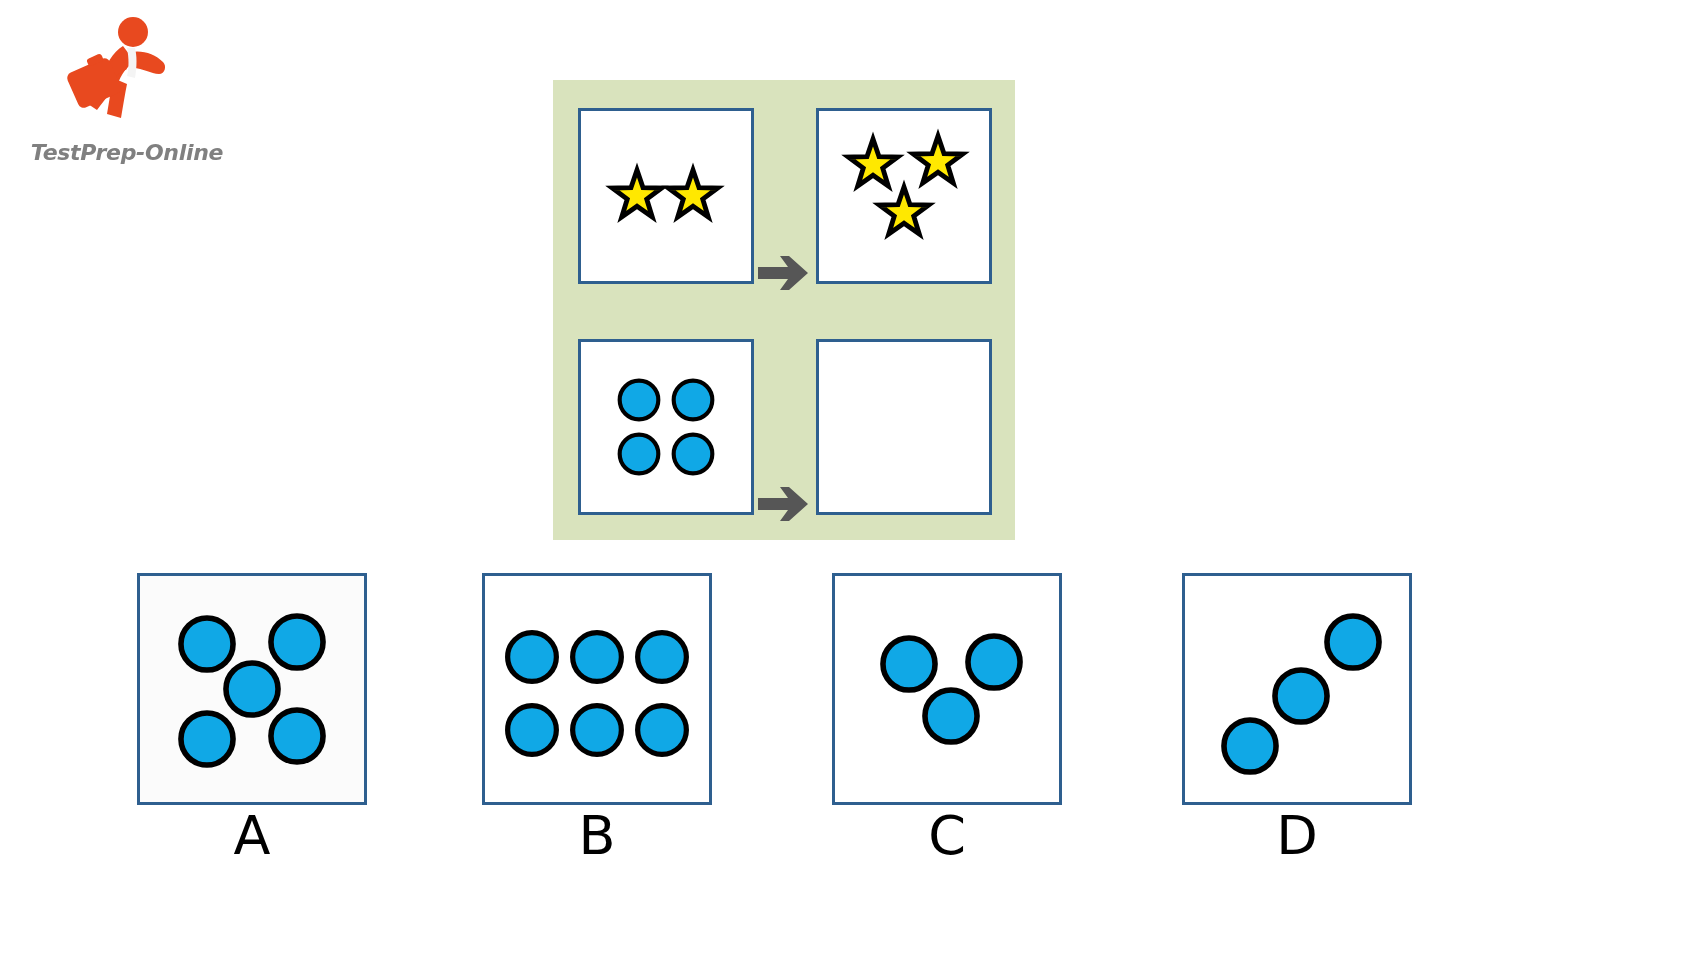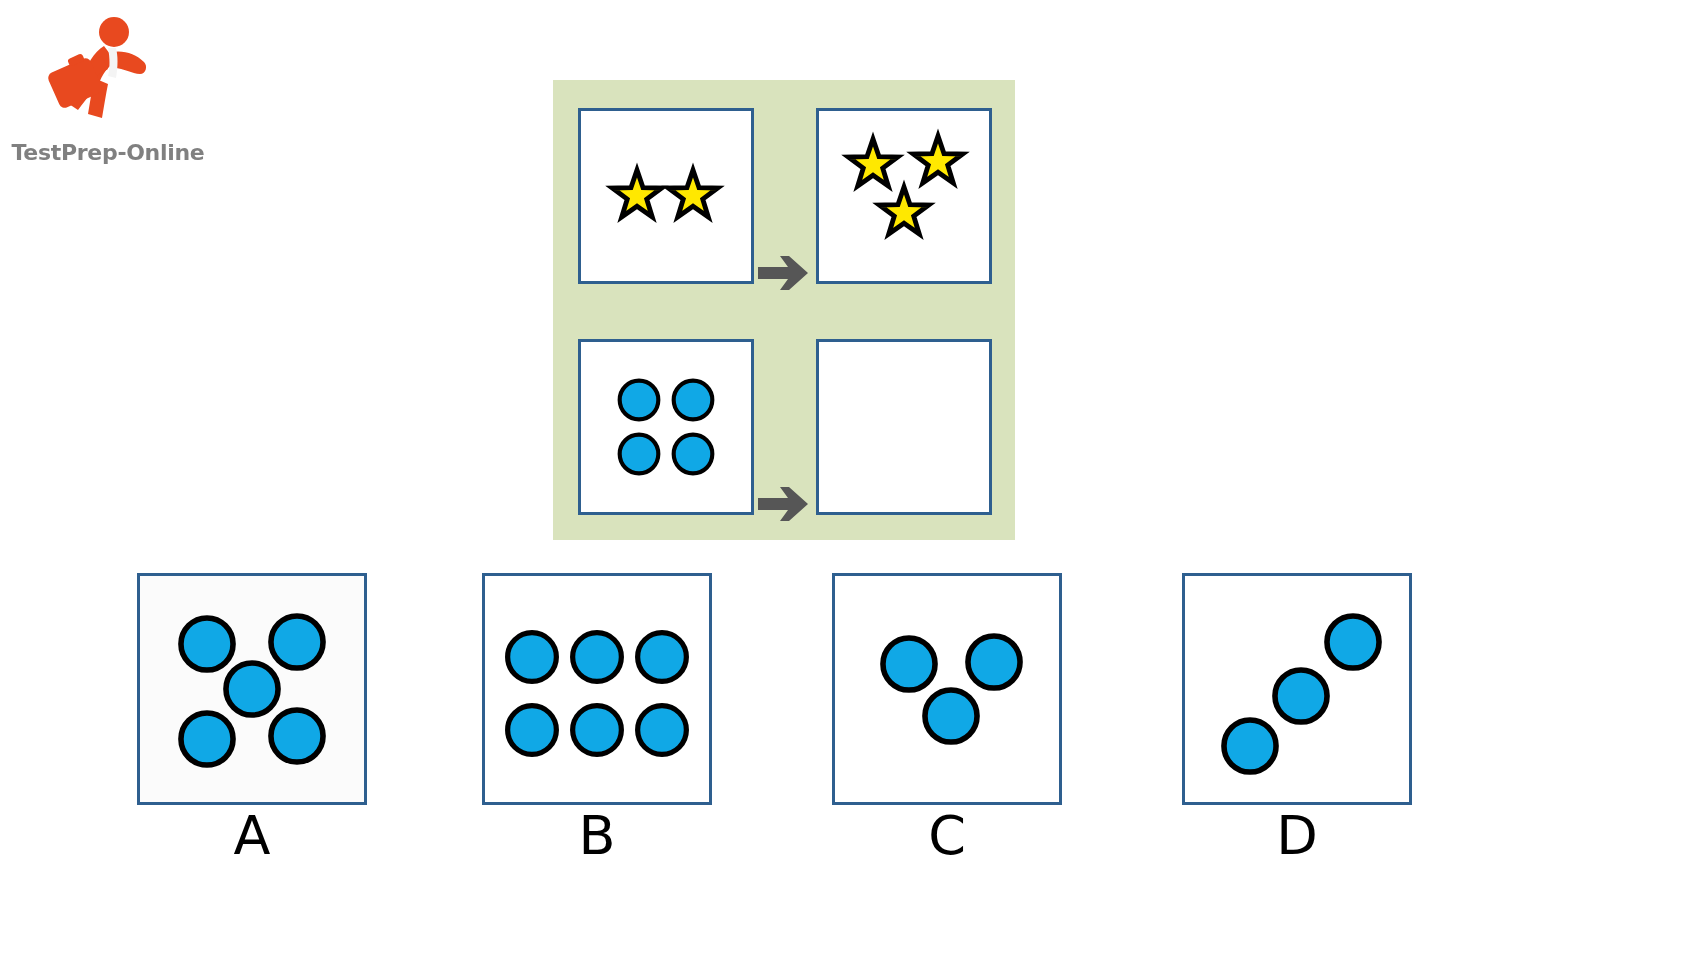--- a/index.html
+++ b/index.html
@@ -12,24 +12,25 @@
     height: 970px;
     position: relative;
     overflow: hidden;
     font-family: "Liberation Sans", sans-serif;
     -webkit-font-smoothing: antialiased;
   }
 
   
   #logo-block {
     position: absolute;
-    left: 8px;
+    left: 27px;
     top: 12px;
     width: 200px;
     height: 160px;
+    font-style: italic;
   }
   #logo-mark {
     position: absolute;
     left: 38px;
     top: 4px;
     width: 120px;
     height: 108px;
   }
   #logo-wordmark {
     position: absolute;

